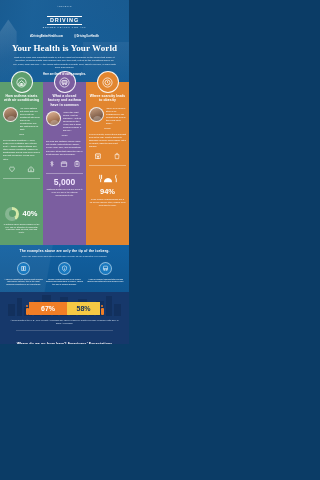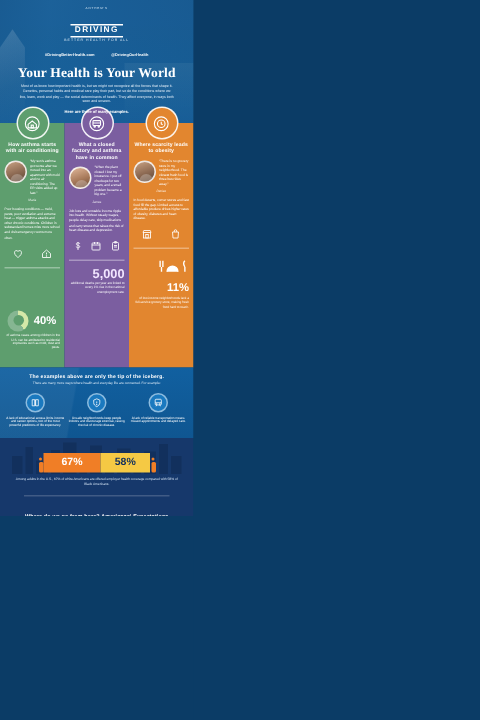--- a/index.html
+++ b/index.html
@@ -125,21 +125,21 @@
 
   .col-para {
     margin-top: 4px; font-size: 2.2px; line-height: 3.1px; color: #ffffff;
   }
 
   .icon-row { margin-top: 4px; display:flex; justify-content: space-around; align-items:center; }
   .icon-row svg { width: 8px; height: 8px; opacity: .95; }
 
   
   .stat {
-    margin-top: 5px; text-align: right;
+    margin-top: 5px; text-align: center;
     border-top: 1px solid rgba(255,255,255,.35);
     padding-top: 4px;
   }
   .stat-flex { display:flex; align-items:center; justify-content:center; gap:3px;margin-top:24px; }
   .donut {
     width: 14px; height: 14px; border-radius: 50%;
     background: conic-gradient(#d4e8a8 0 40%, rgba(255,255,255,.25) 40% 100%);
     position: relative;
   }
   .donut:after {
@@ -380,21 +380,21 @@
       </div>
       <div class="stat">
         <div class="plate">
           <svg viewBox="0 0 48 24" fill="none" stroke="#fff" stroke-width="2">
             <path d="M6 4v9M10 4v9M8 13v7"></path>
             <path d="M16 20a8 8 0 0116 0z" fill="#fff" stroke="none"></path>
             <path d="M16 20a8 8 0 0116 0"></path>
             <path d="M42 4c-2 2-2 6 0 9M42 13v7"></path>
           </svg>
         </div>
-        <div class="stat-num">11%</div>
+        <div class="stat-num">94%</div>
         <div class="stat-sub">of low-income neighborhoods lack a full-service grocery store, making fresh food hard to reach.</div>
       </div>
     </div>
   </div>
 
   <div class="band">
     <div class="band-title">The examples above are only the tip of the iceberg.</div>
     <div class="band-sub">There are many more ways where health and everyday life are connected. For example:</div>
     <div class="triad">
       <div class="triad-item">

